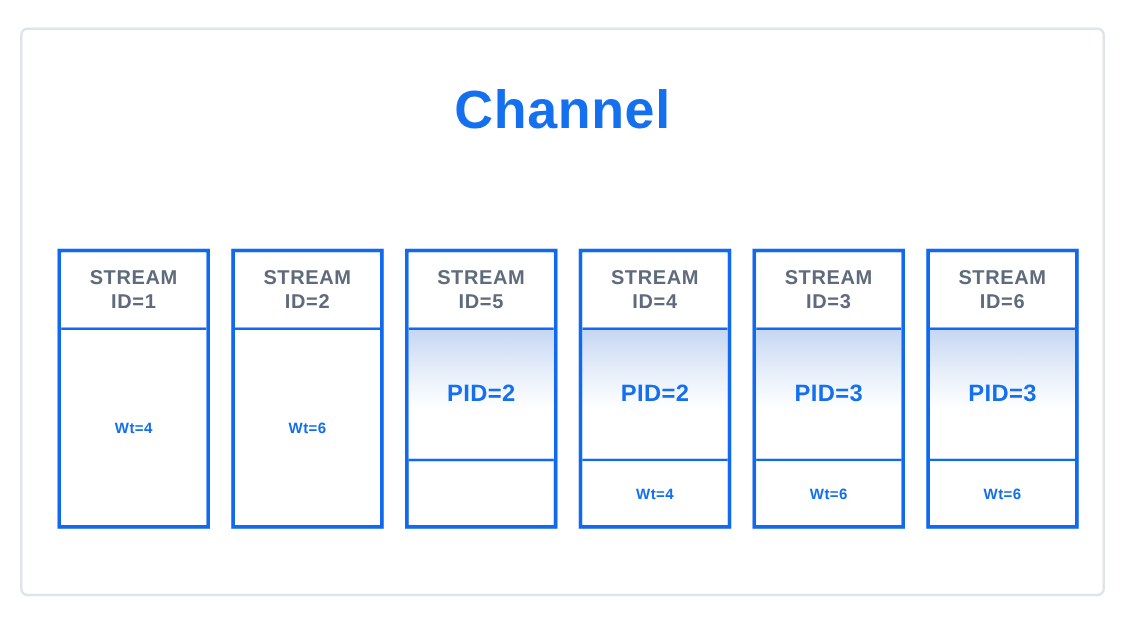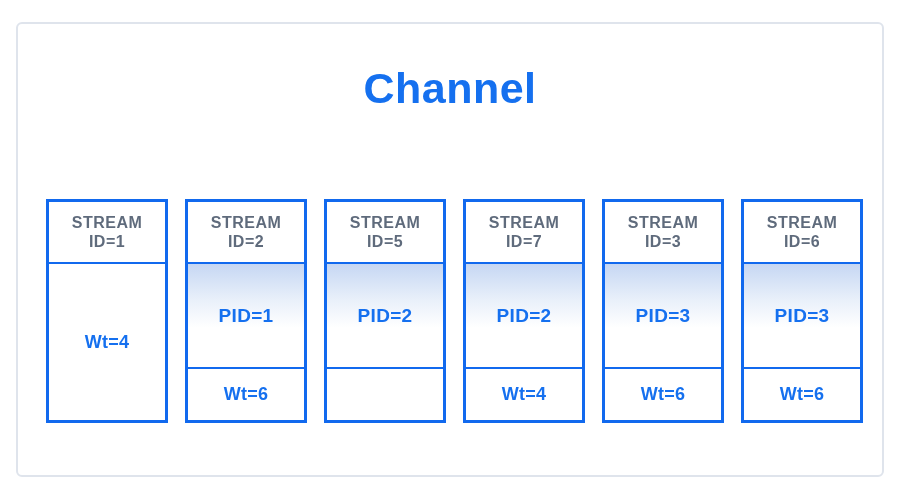--- a/index.html
+++ b/index.html
@@ -73,21 +73,21 @@
   .box-bottom {
     flex: 1;
     background: #ffffff;
     display: flex;
     align-items: center;
     justify-content: center;
   }
   .weight-label {
     color: #1570ef;
     font-weight: 700;
-    font-size: 18px;
+    font-size: 12px;
     letter-spacing: 0.3px;
   }
 </style>
 </head>
 <body>
 
 <div class="frame">
   <div class="title">Channel</div>
 
   <div class="streams-row">
@@ -100,42 +100,39 @@
       <div class="box-bottom">
         <span class="weight-label">Wt=4</span>
       </div>
     </div>
 
     <div class="stream-box">
       <div class="box-header">
         <span>STREAM</span>
         <span>ID=2</span>
       </div>
-      <div class="box-middle">
-        <span class="pid-label">PID=1</span>
-      </div>
       <div class="box-bottom">
         <span class="weight-label">Wt=6</span>
       </div>
     </div>
 
     <div class="stream-box">
       <div class="box-header">
         <span>STREAM</span>
         <span>ID=5</span>
       </div>
       <div class="box-middle">
         <span class="pid-label">PID=2</span>
       </div>
     </div>
 
     <div class="stream-box">
       <div class="box-header">
         <span>STREAM</span>
-        <span>ID=7</span>
+        <span>ID=4</span>
       </div>
       <div class="box-middle">
         <span class="pid-label">PID=2</span>
       </div>
       <div class="box-bottom">
         <span class="weight-label">Wt=4</span>
       </div>
     </div>
 
     <div class="stream-box">

